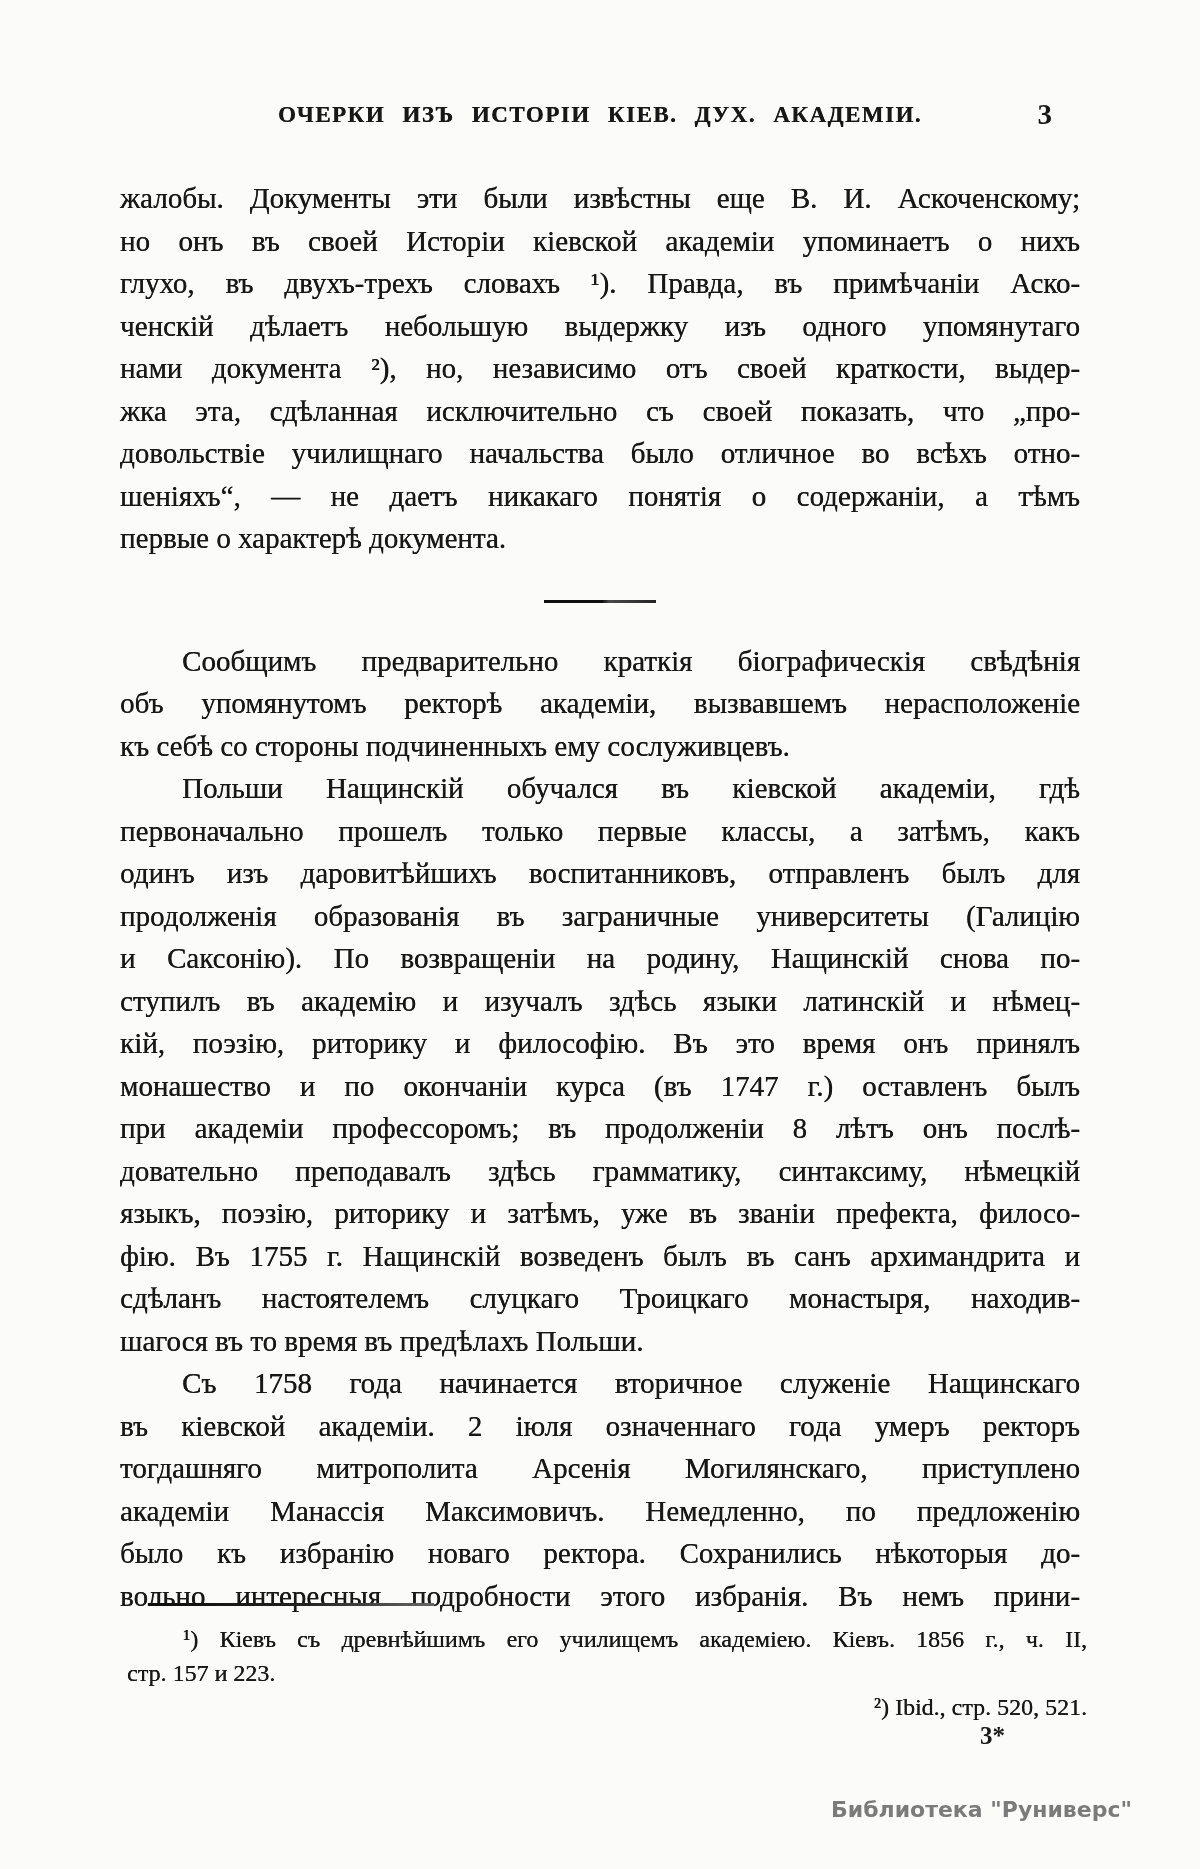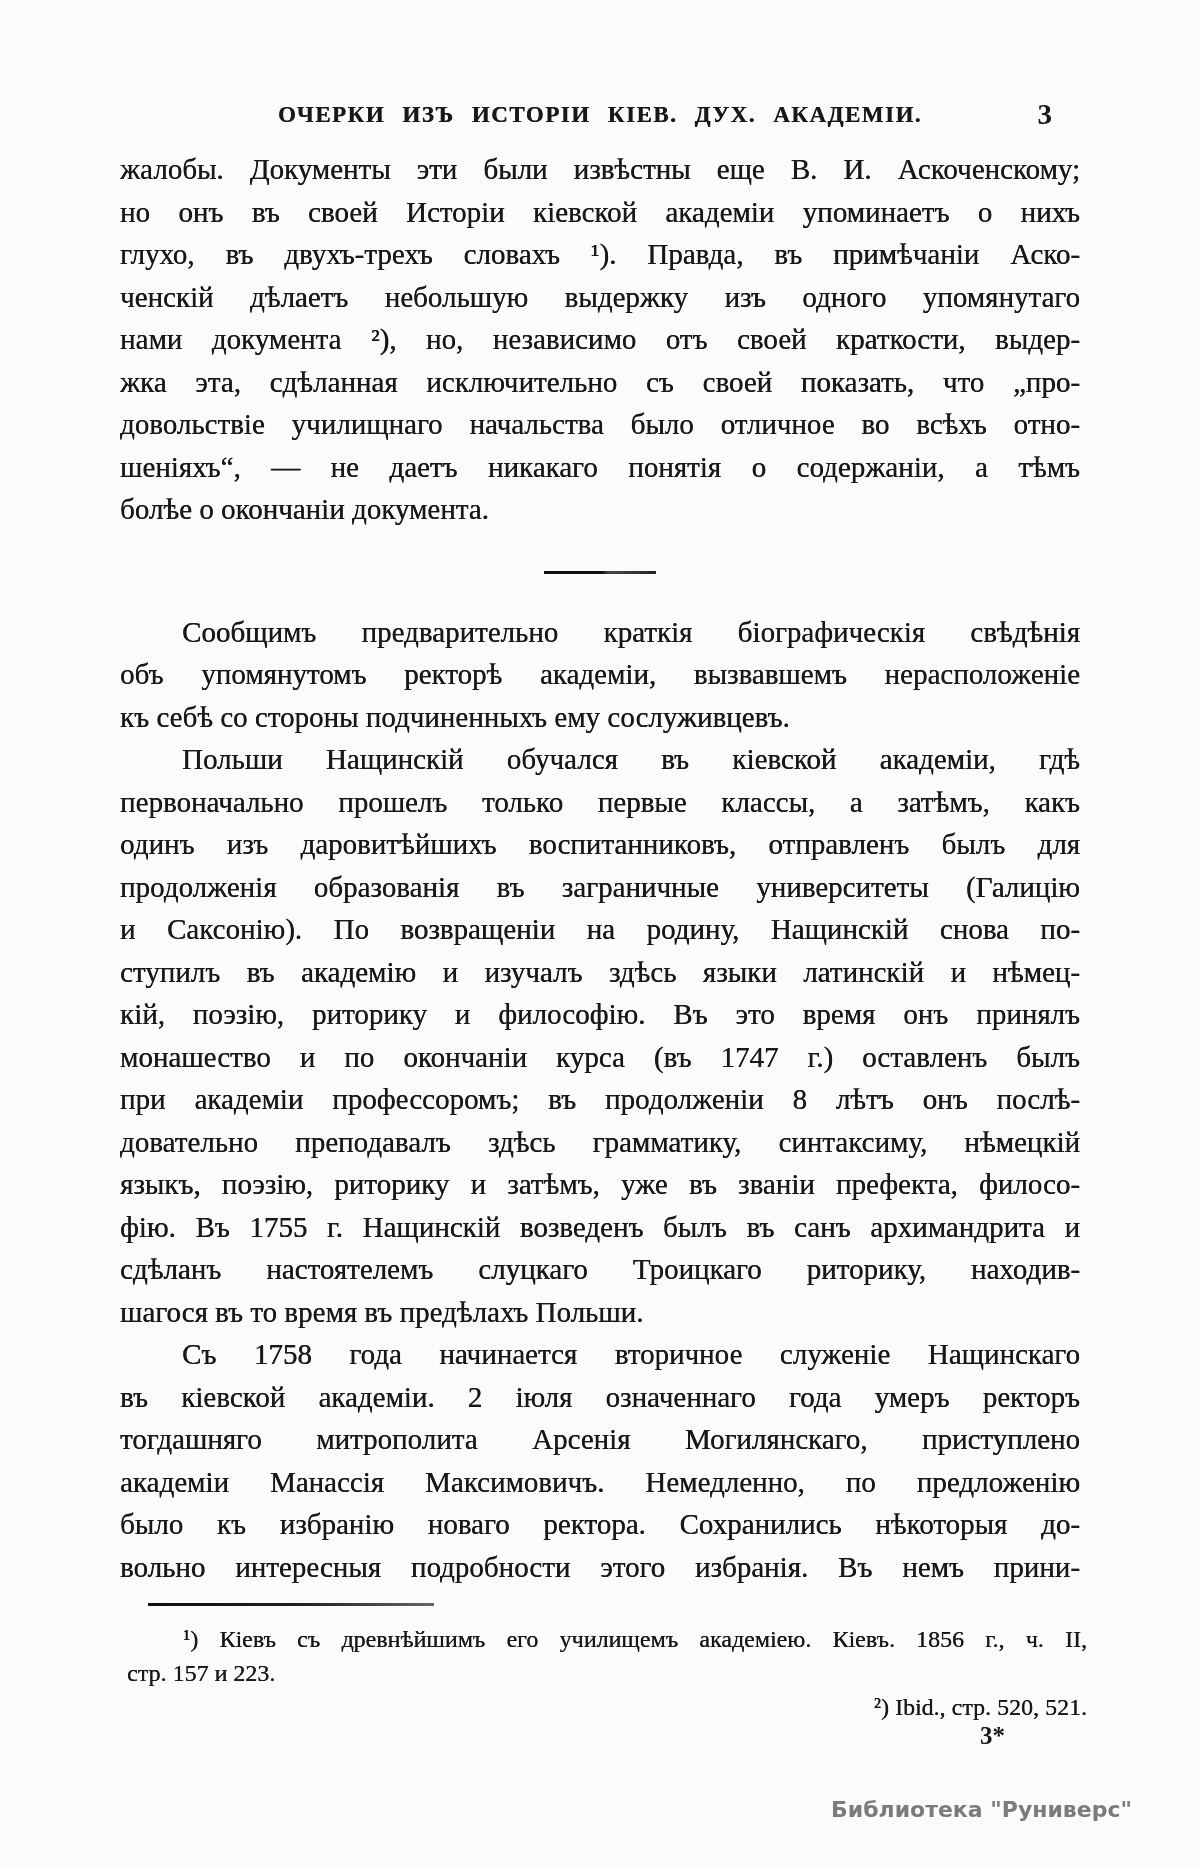--- a/index.html
+++ b/index.html
@@ -34,21 +34,21 @@
   }
   .page-number {
     position: absolute;
     right: 28px; top: -4px;
     font-size: 29px;
     font-weight: bold;
   }
   
   .body-text {
     position: absolute;
-    top: 148px; left: 120px; width: 960px;
+    top: 177px; left: 120px; width: 960px;
     font-size: 29px;
     line-height: 42.5px;
     text-shadow: 0.3px 0 0 currentColor;
   }
   .line {
     text-align: justify;
     text-align-last: justify;
     white-space: normal;
     height: 42.5px;
     overflow: visible;
@@ -108,42 +108,42 @@
   <div class="body-text" id="body-flow">
       <div class="paragraph">
         <div class="line">жалобы. Документы эти были извѣстны еще В. И. Аскоченскому;</div>
         <div class="line">но онъ въ своей Исторіи кіевской академіи упоминаетъ о нихъ</div>
         <div class="line">глухо, въ двухъ-трехъ словахъ ¹). Правда, въ примѣчаніи Аско-</div>
         <div class="line">ченскій дѣлаетъ небольшую выдержку изъ одного упомянутаго</div>
         <div class="line">нами документа ²), но, независимо отъ своей краткости, выдер-</div>
         <div class="line">жка эта, сдѣланная исключительно съ своей показать, что „про-</div>
         <div class="line">довольствіе училищнаго начальства было отличное во всѣхъ отно-</div>
         <div class="line">шеніяхъ“, — не даетъ никакаго понятія о содержаніи, а тѣмъ</div>
-        <div class="line last">болѣе о окончаніи документа.</div>
+        <div class="line last">первые о характерѣ документа.</div>
       </div>
       <div class="divider"></div>
       <div class="paragraph">
         <div class="line indent">Сообщимъ предварительно краткія біографическія свѣдѣнія</div>
         <div class="line">объ упомянутомъ ректорѣ академіи, вызвавшемъ нерасположеніе</div>
         <div class="line last">къ себѣ со стороны подчиненныхъ ему сослуживцевъ.</div>
       </div>
       <div class="paragraph">
         <div class="line indent">Польши Нащинскій обучался въ кіевской академіи, гдѣ</div>
         <div class="line">первоначально прошелъ только первые классы, а затѣмъ, какъ</div>
         <div class="line">одинъ изъ даровитѣйшихъ воспитанниковъ, отправленъ былъ для</div>
         <div class="line">продолженія образованія въ заграничные университеты (Галицію</div>
         <div class="line">и Саксонію). По возвращеніи на родину, Нащинскій снова по-</div>
         <div class="line">ступилъ въ академію и изучалъ здѣсь языки латинскій и нѣмец-</div>
         <div class="line">кій, поэзію, риторику и философію. Въ это время онъ принялъ</div>
         <div class="line">монашество и по окончаніи курса (въ 1747 г.) оставленъ былъ</div>
         <div class="line">при академіи профессоромъ; въ продолженіи 8 лѣтъ онъ послѣ-</div>
         <div class="line">довательно преподавалъ здѣсь грамматику, синтаксиму, нѣмецкій</div>
         <div class="line">языкъ, поэзію, риторику и затѣмъ, уже въ званіи префекта, филосо-</div>
         <div class="line">фію. Въ 1755 г. Нащинскій возведенъ былъ въ санъ архимандрита и</div>
-        <div class="line">сдѣланъ настоятелемъ слуцкаго Троицкаго риторику, находив-</div>
+        <div class="line">сдѣланъ настоятелемъ слуцкаго Троицкаго монастыря, находив-</div>
         <div class="line last">шагося въ то время въ предѣлахъ Польши.</div>
       </div>
       <div class="paragraph">
         <div class="line indent">Съ 1758 года начинается вторичное служеніе Нащинскаго</div>
         <div class="line">въ кіевской академіи. 2 іюля означеннаго года умеръ ректоръ</div>
         <div class="line">тогдашняго митрополита Арсенія Могилянскаго, приступлено</div>
         <div class="line">академіи Манассія Максимовичъ. Немедленно, по предложенію</div>
         <div class="line">было къ избранію новаго ректора. Сохранились нѣкоторыя до-</div>
         <div class="line">вольно интересныя подробности этого избранія. Въ немъ прини-</div>
       </div>

